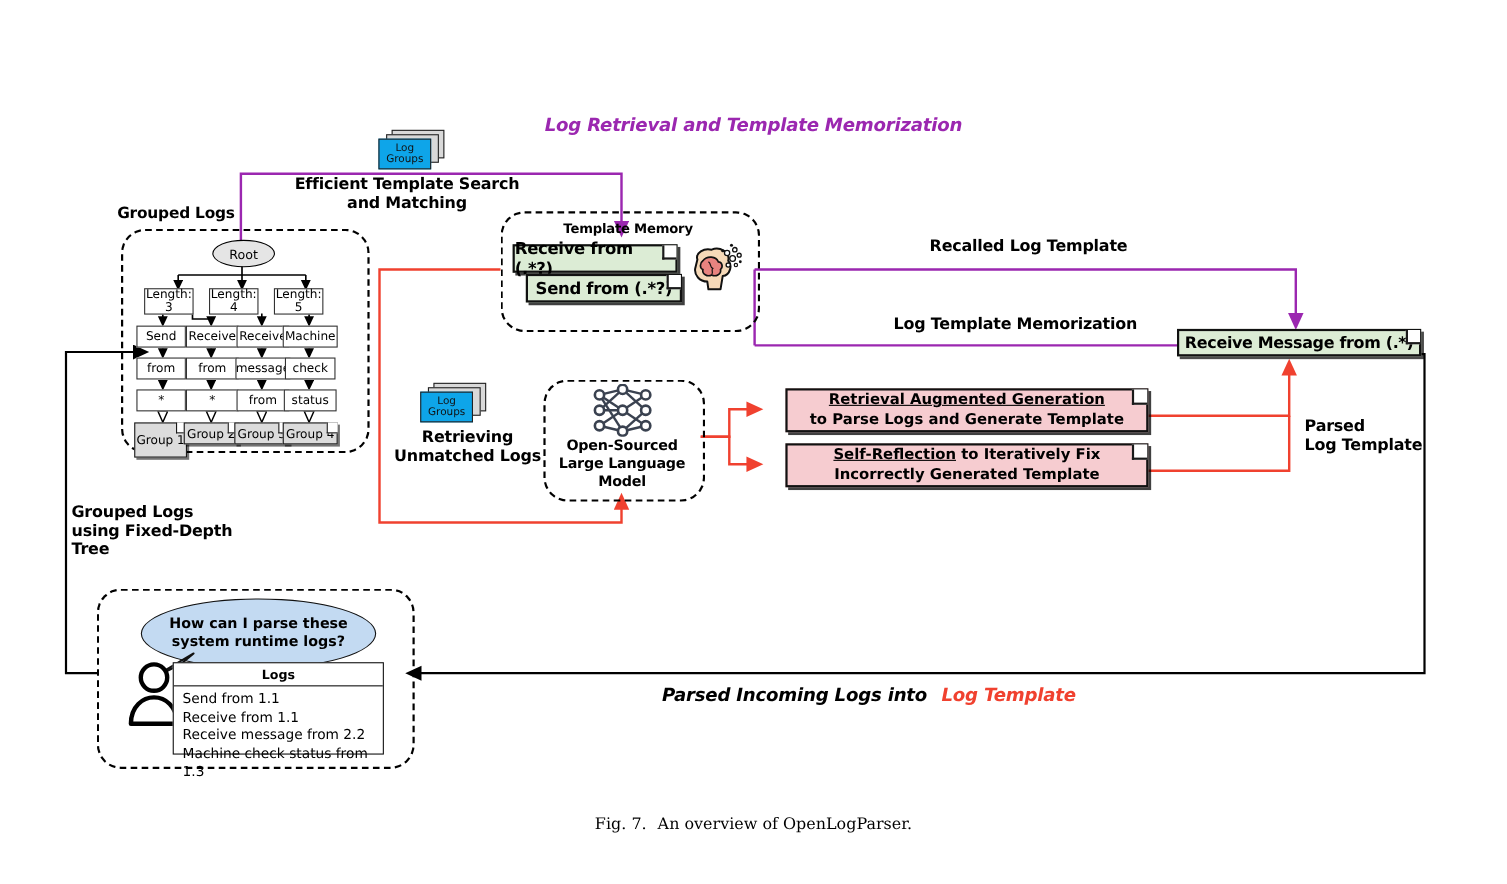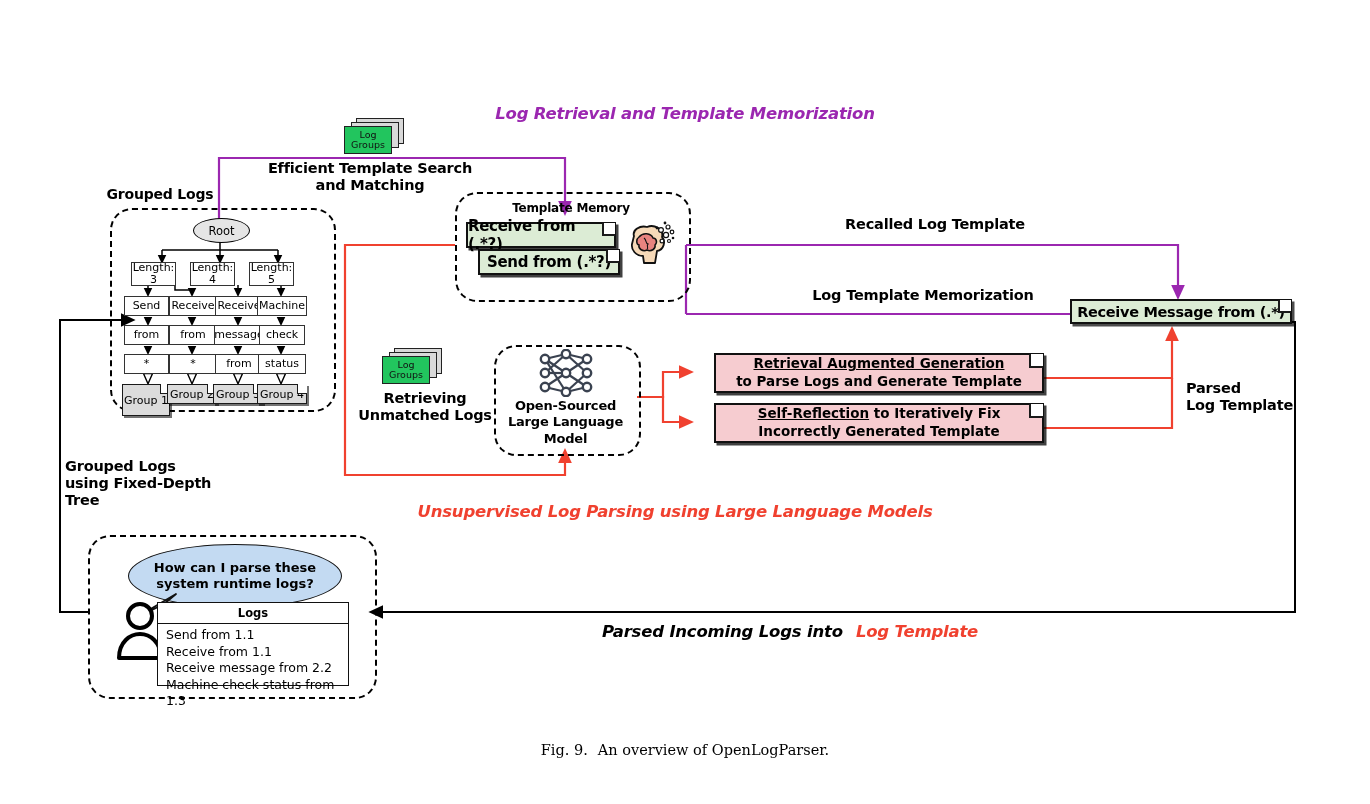--- a/index.html
+++ b/index.html
@@ -78,21 +78,21 @@
     box-shadow:2.5px 2.5px 0 rgba(0,0,0,.7);box-sizing:border-box;
   }
   .green-pill .fold{width:11px;height:11px;border-width:2px;}
 
   
   .stack{position:absolute;}
   .stack .sheet{
     position:absolute;background:#d9d9d9;border:1.4px solid #222;box-sizing:border-box;
   }
   .stack .front{
-    background:#22c55e;display:flex;flex-direction:column;align-items:center;
+    background:#0ea5e9;display:flex;flex-direction:column;align-items:center;
     justify-content:center;font-size:9.5px;line-height:1.05;color:#111;
   }
 
   
   .bubble{
     position:absolute;background:#c3daf2;border:1.8px solid #111;border-radius:50%;
     display:flex;align-items:center;justify-content:center;text-align:center;
     font-weight:bold;font-size:13px;line-height:1.2;color:#000;
   }
 
@@ -181,21 +181,20 @@
     <polyline points="238,346 238,353" fill="none" stroke="#000" stroke-width="1.5" marker-end="url(#ar-tree)"></polyline>
     <polyline points="238,375 238,382" fill="none" stroke="#000" stroke-width="1.5" marker-end="url(#ar-hollow)"></polyline>
 
     <polyline points="281,317 281,324" fill="none" stroke="#000" stroke-width="1.5" marker-end="url(#ar-tree)"></polyline>
     <polyline points="281,346 281,353" fill="none" stroke="#000" stroke-width="1.5" marker-end="url(#ar-tree)"></polyline>
     <polyline points="281,375 281,382" fill="none" stroke="#000" stroke-width="1.5" marker-end="url(#ar-hollow)"></polyline>
   </svg>
 
   <div class="abs section-title purple" style="left:0;top:104px;width:1370px;">Log Retrieval and Template Memorization</div>
 
-  <div class="abs section-title red" style="left:370px;top:502px;width:610px;">Unsupervised Log Parsing using Large Language Models</div>
 
   <div class="abs" style="left:560px;top:622px;width:460px;text-align:center;white-space:nowrap;">
     <span class="section-title black">Parsed Incoming Logs into</span>
     <span class="section-title red" style="margin-left:8px;">Log Template</span>
   </div>
 
   <div class="abs lbl" style="left:255px;top:160px;width:230px;font-size:14.5px;">
     <div>Efficient Template Search</div>
     <div>and Matching</div>
   </div>
@@ -395,16 +394,16 @@
     <div class="thead">Logs</div>
     <div class="tbody">
       <div>Send from 1.1</div>
       <div>Receive from 1.1</div>
       <div>Receive message from 2.2</div>
       <div>Machine check status from 1.3</div>
     </div>
   </div>
 
   <div class="caption" style="left:0;top:742px;">
-    <span>Fig. 9.</span><span class="sp"></span><span>An overview of OpenLogParser.</span>
+    <span>Fig. 7.</span><span class="sp"></span><span>An overview of OpenLogParser.</span>
   </div>
 
 </div>
 
 </body></html>

